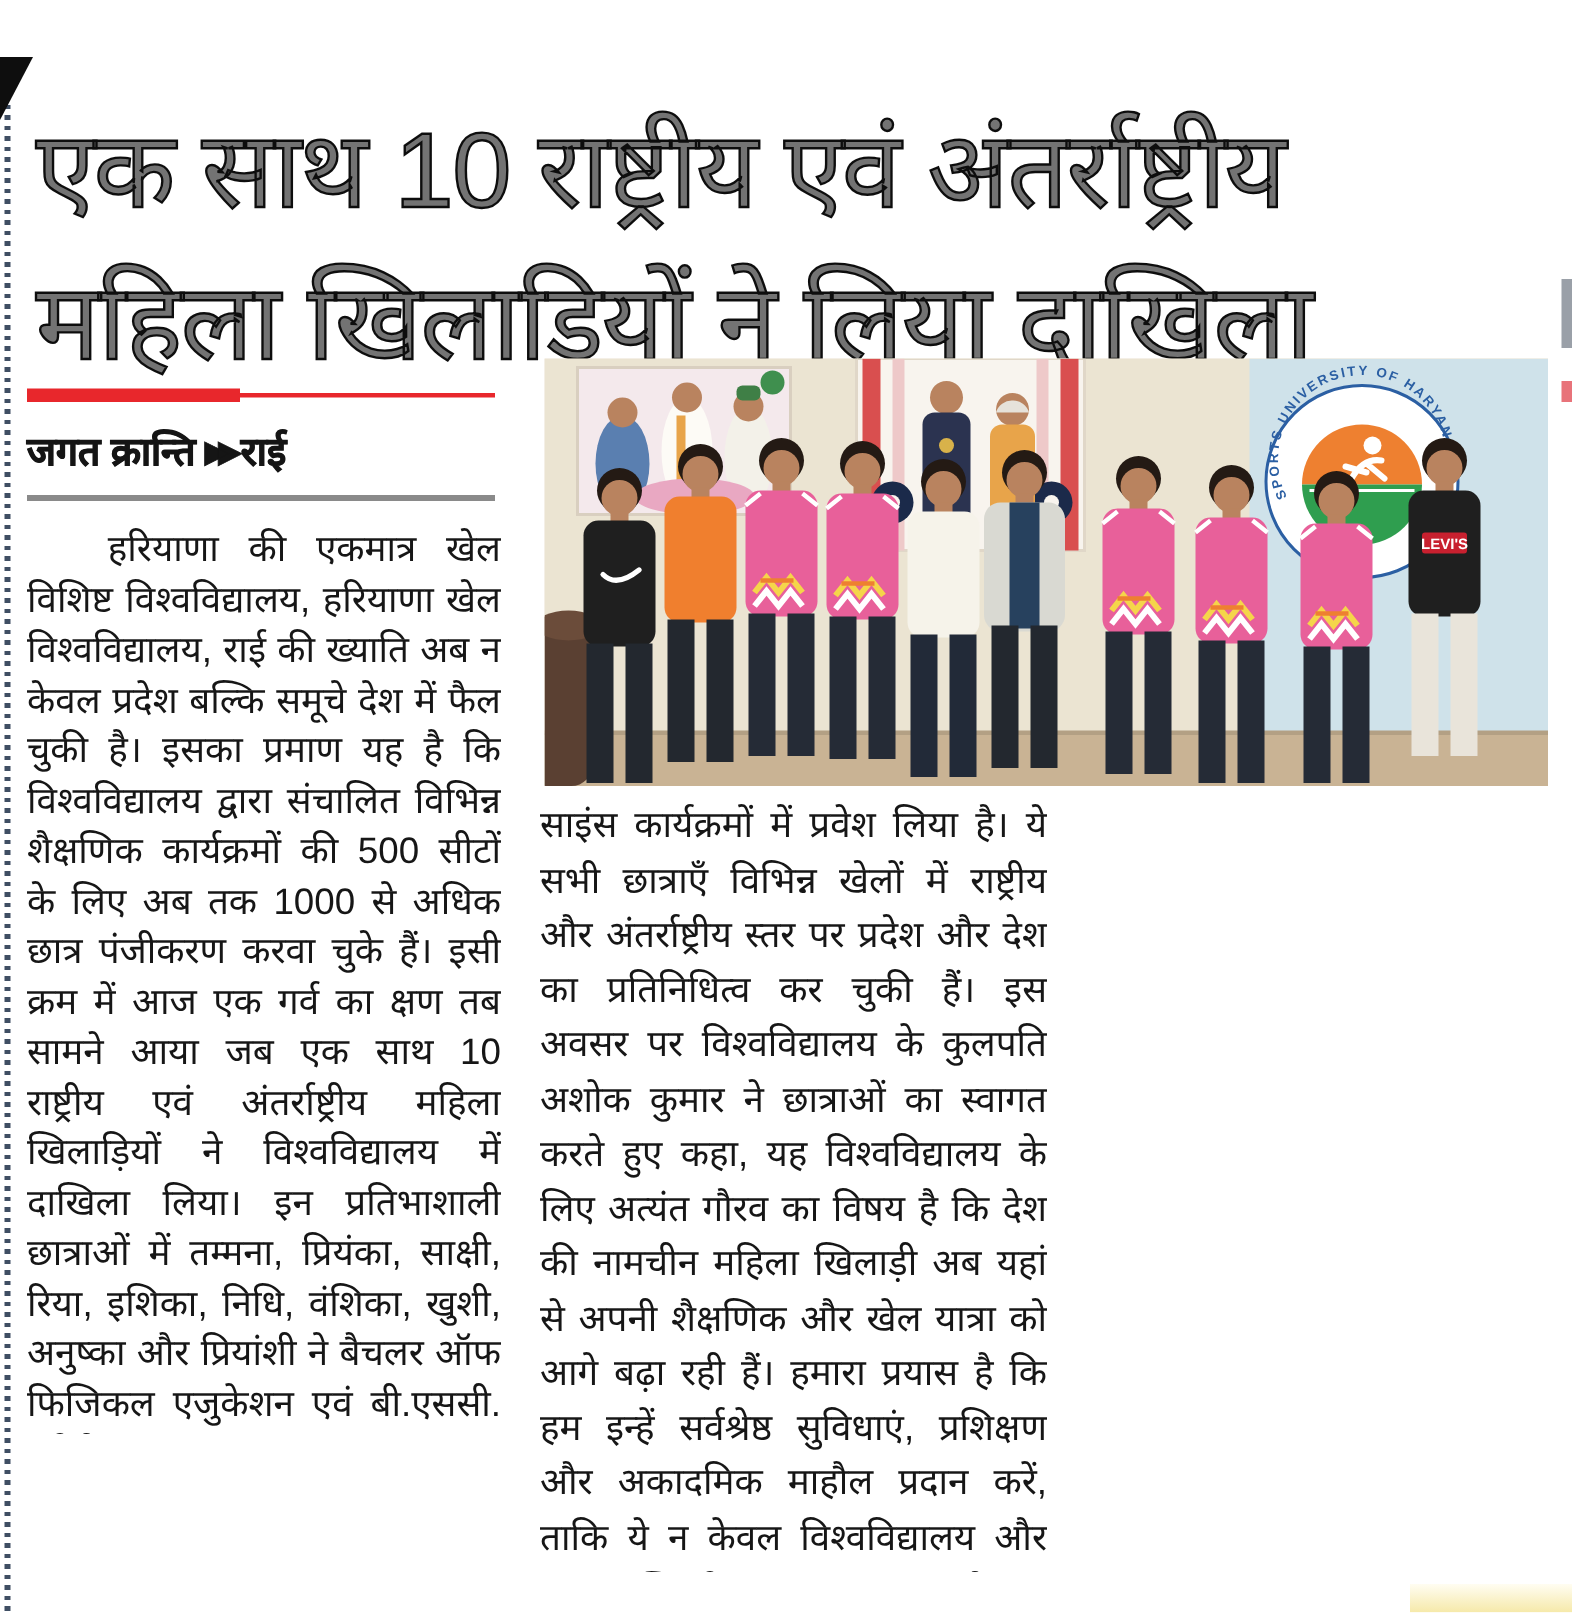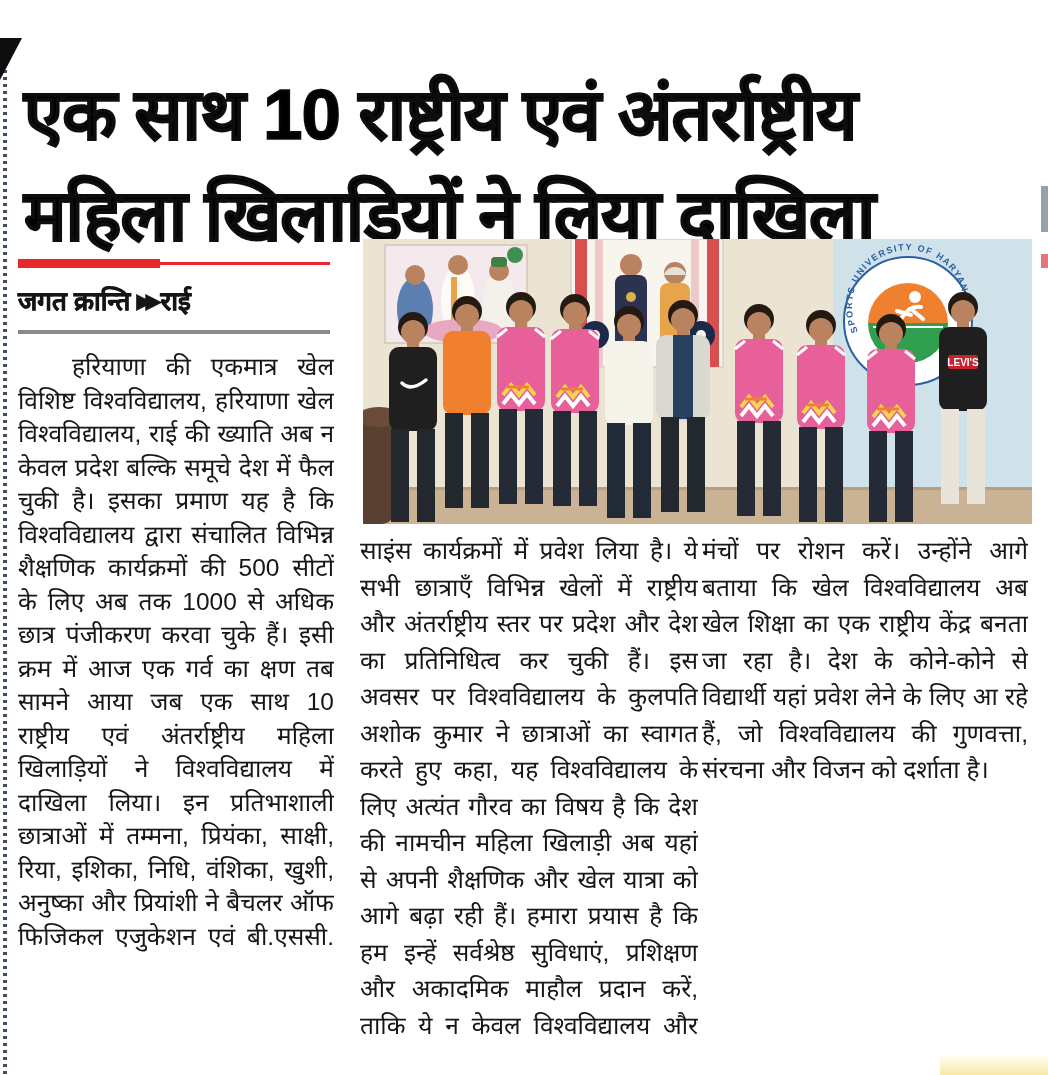--- a/index.html
+++ b/index.html
@@ -12,21 +12,21 @@
     position:absolute;left:3px;top:56px;width:4px;height:1019px;
     background-image:repeating-linear-gradient(to bottom,#3f4e63 0 3px,transparent 3px 7px);
   }
   
   .corner-triangle{
     position:absolute;left:0;top:38px;width:22px;height:42px;
     background:#0e0e0e;clip-path:polygon(0 0,100% 0,0 100%);
   }
   .headline{
     position:absolute;left:24px;top:16px;width:1016px;
-    font-size:71px;line-height:101px;font-weight:700;color:#000000;
+    font-size:71px;line-height:101px;font-weight:400;color:#737373;
     letter-spacing:-1px;white-space:nowrap;
     -webkit-text-stroke:1.6px #0d0d0d;
   }
   .headline .hl-line{display:block;}
   .lead-col{position:absolute;left:18px;top:243px;width:316px;}
   .subhead{
     font-size:32px;line-height:45px;font-weight:800;color:#111;
     -webkit-text-stroke:0.6px #111;
   }
   .subhead .arrows{
@@ -257,21 +257,20 @@
     </div>
 
   <div class="col middle">
     <div class="bodytext">
         <p>साइंस कार्यक्रमों में प्रवेश लिया है। ये सभी छात्राएँ विभिन्न खेलों में राष्ट्रीय और अंतर्राष्ट्रीय स्तर पर प्रदेश और देश का प्रतिनिधित्व कर चुकी हैं। इस अवसर पर विश्वविद्यालय के कुलपति अशोक कुमार ने छात्राओं का स्वागत करते हुए कहा, यह विश्वविद्यालय के लिए अत्यंत गौरव का विषय है कि देश की नामचीन महिला खिलाड़ी अब यहां से अपनी शैक्षणिक और खेल यात्रा को आगे बढ़ा रही हैं। हमारा प्रयास है कि हम इन्हें सर्वश्रेष्ठ सुविधाएं, प्रशिक्षण और अकादमिक माहौल प्रदान करें, ताकि ये न केवल विश्वविद्यालय और राज्य बल्कि देश का नाम अंतरराष्ट्रीय</p>
       </div>
   </div>
 
   <div class="col right">
     <div class="bodytext">
-      <p>मंचों पर रोशन करें। उन्होंने आगे बताया कि खेल विश्वविद्यालय अब खेल शिक्षा का एक राष्ट्रीय केंद्र बनता जा रहा है। देश के कोने-कोने से विद्यार्थी यहां प्रवेश लेने के लिए आ रहे हैं, जो विश्वविद्यालय की गुणवत्ता, संरचना और विजन को दर्शाता है।</p>
     </div>
   </div>
 
   <div class="edge-frag-dark"></div>
   <div class="edge-frag-red"></div>
   <div class="yellow-strip"></div>
 
 </div>
 
 </body></html>

